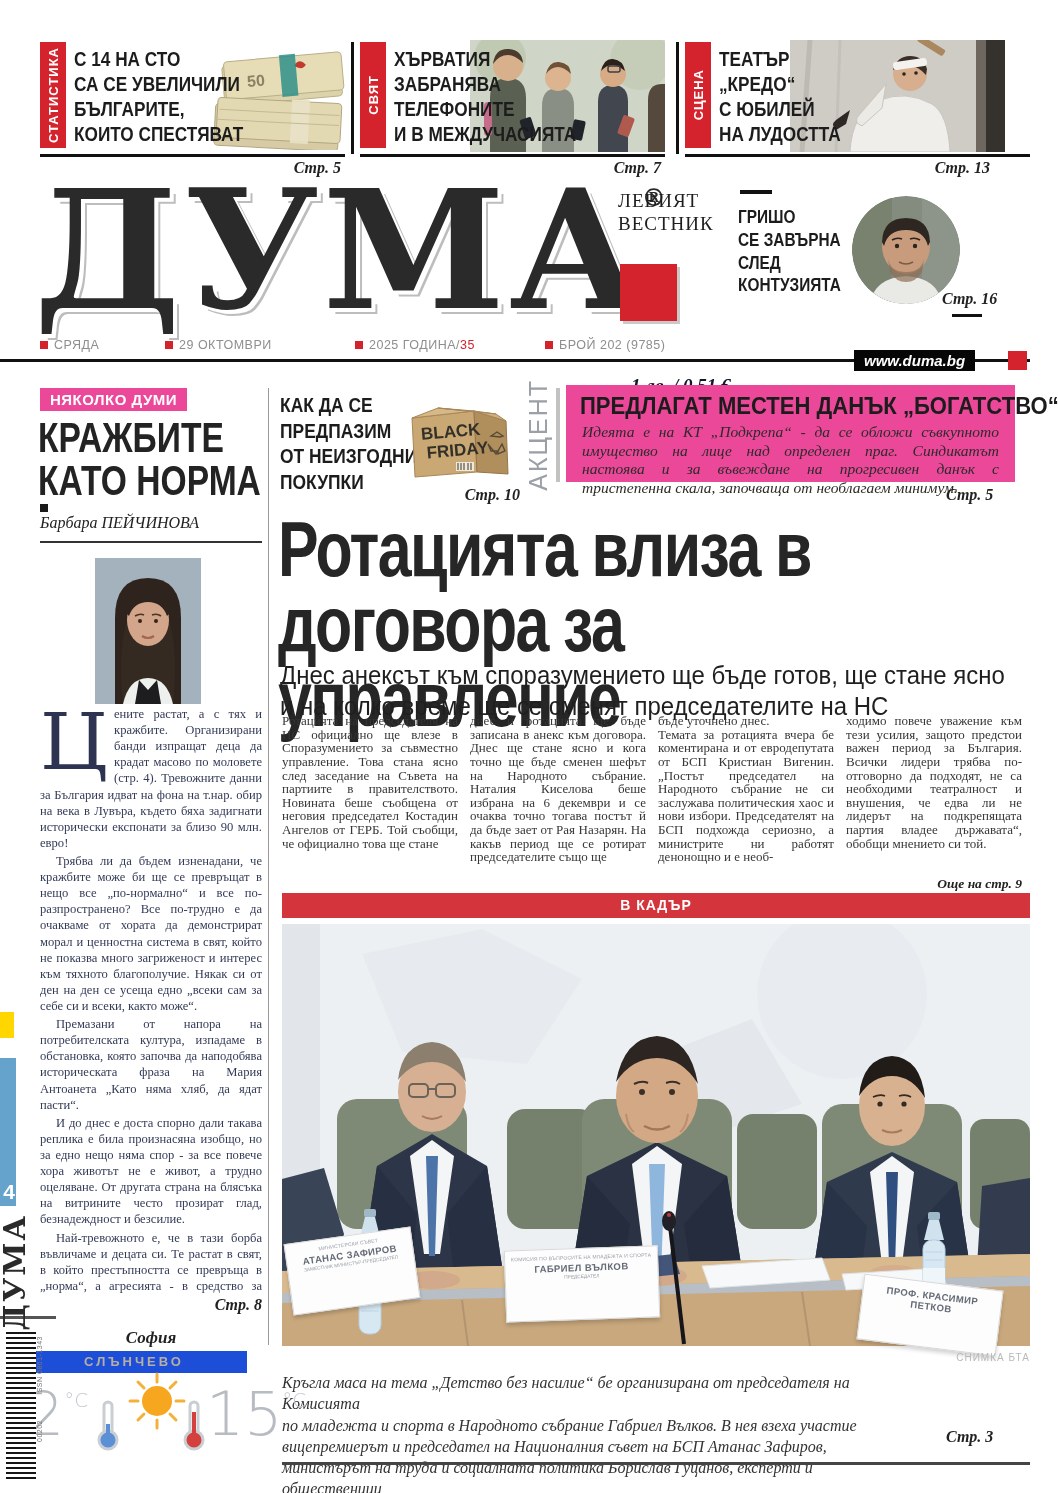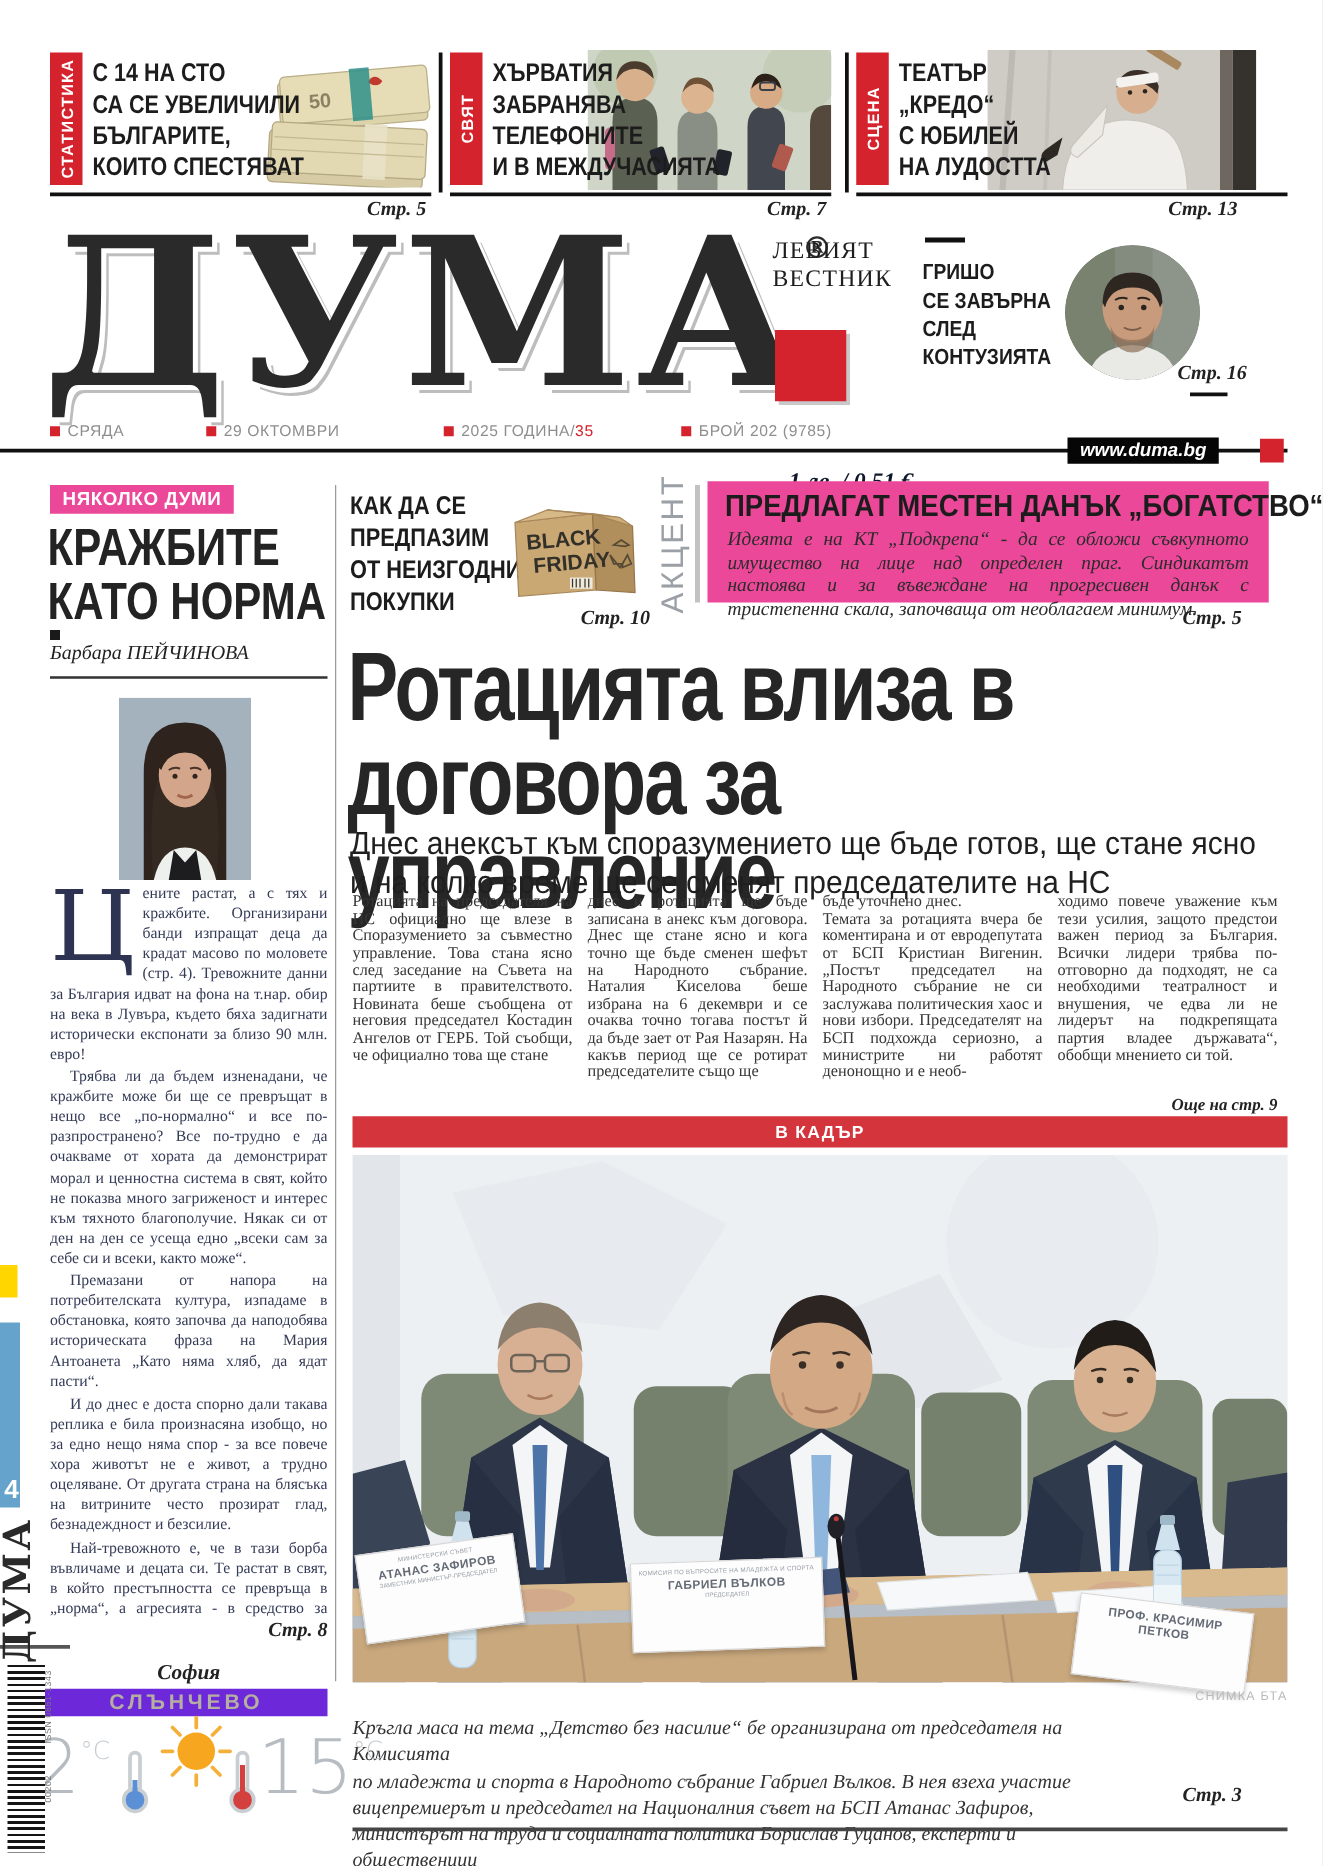--- a/index.html
+++ b/index.html
@@ -80,22 +80,22 @@
   .plate .name{font-size:9.5px;font-weight:bold;color:#646b76;letter-spacing:.4px;margin-top:2px;}
   .plate .role{font-size:4.8px;color:#9aa0a8;margin-top:1px;}
   .credit{position:absolute;left:830px;top:1352px;width:200px;text-align:right;font-size:10px;color:#b9b9b9;letter-spacing:1px;}
   .caption{position:absolute;left:282px;top:1372px;width:620px;font-family:"Liberation Serif",serif;font-style:italic;
            font-size:16px;line-height:1.33;color:#333;white-space:pre-line;}
   .cap-page{position:absolute;left:946px;top:1428px;}
   .bottom-rule{position:absolute;left:282px;top:1462px;width:748px;height:2.5px;background:#454545;}
   
   .w-city{position:absolute;left:40px;top:1328px;width:222px;text-align:center;font-family:"Liberation Serif",serif;
           font-style:italic;font-weight:bold;font-size:17px;color:#222;}
-  .w-cond{position:absolute;left:36px;top:1351px;width:226px;height:22px;background:#6d28d9;text-align:center;
-          line-height:22px;font-weight:bold;font-size:17px;letter-spacing:3px;color:#b5aea1;}
+  .w-cond{position:absolute;left:21px;top:1351px;width:226px;height:22px;background:#1d4ed8;text-align:center;
+          line-height:22px;font-weight:bold;font-size:13px;letter-spacing:3px;color:#b5aea1;}
   .temp{position:absolute;font-family:"DejaVu Sans",sans-serif;font-weight:200;color:#b6bcc2;text-align:right;}
   .t-num{font-size:60px;line-height:1;}
   .t-unit{font-size:20px;vertical-align:top;position:relative;top:4px;color:#c4cad0;}
   .w-icon{position:absolute;}
   .short-rule{position:absolute;left:0;top:1316px;width:56px;height:3px;background:#555;}
   
   .edge-yellow{position:absolute;left:0;top:1012px;width:14px;height:26px;background:#ffd600;}
   .edge-blue{position:absolute;left:0;top:1058px;width:16px;height:148px;background:#66a3cc;}
   .edge-blue span{position:absolute;bottom:2px;right:1px;color:#fff;font-weight:bold;font-size:21px;}
   .vbrand{position:absolute;left:-3px;top:1212px;height:120px;display:flex;align-items:center;}

